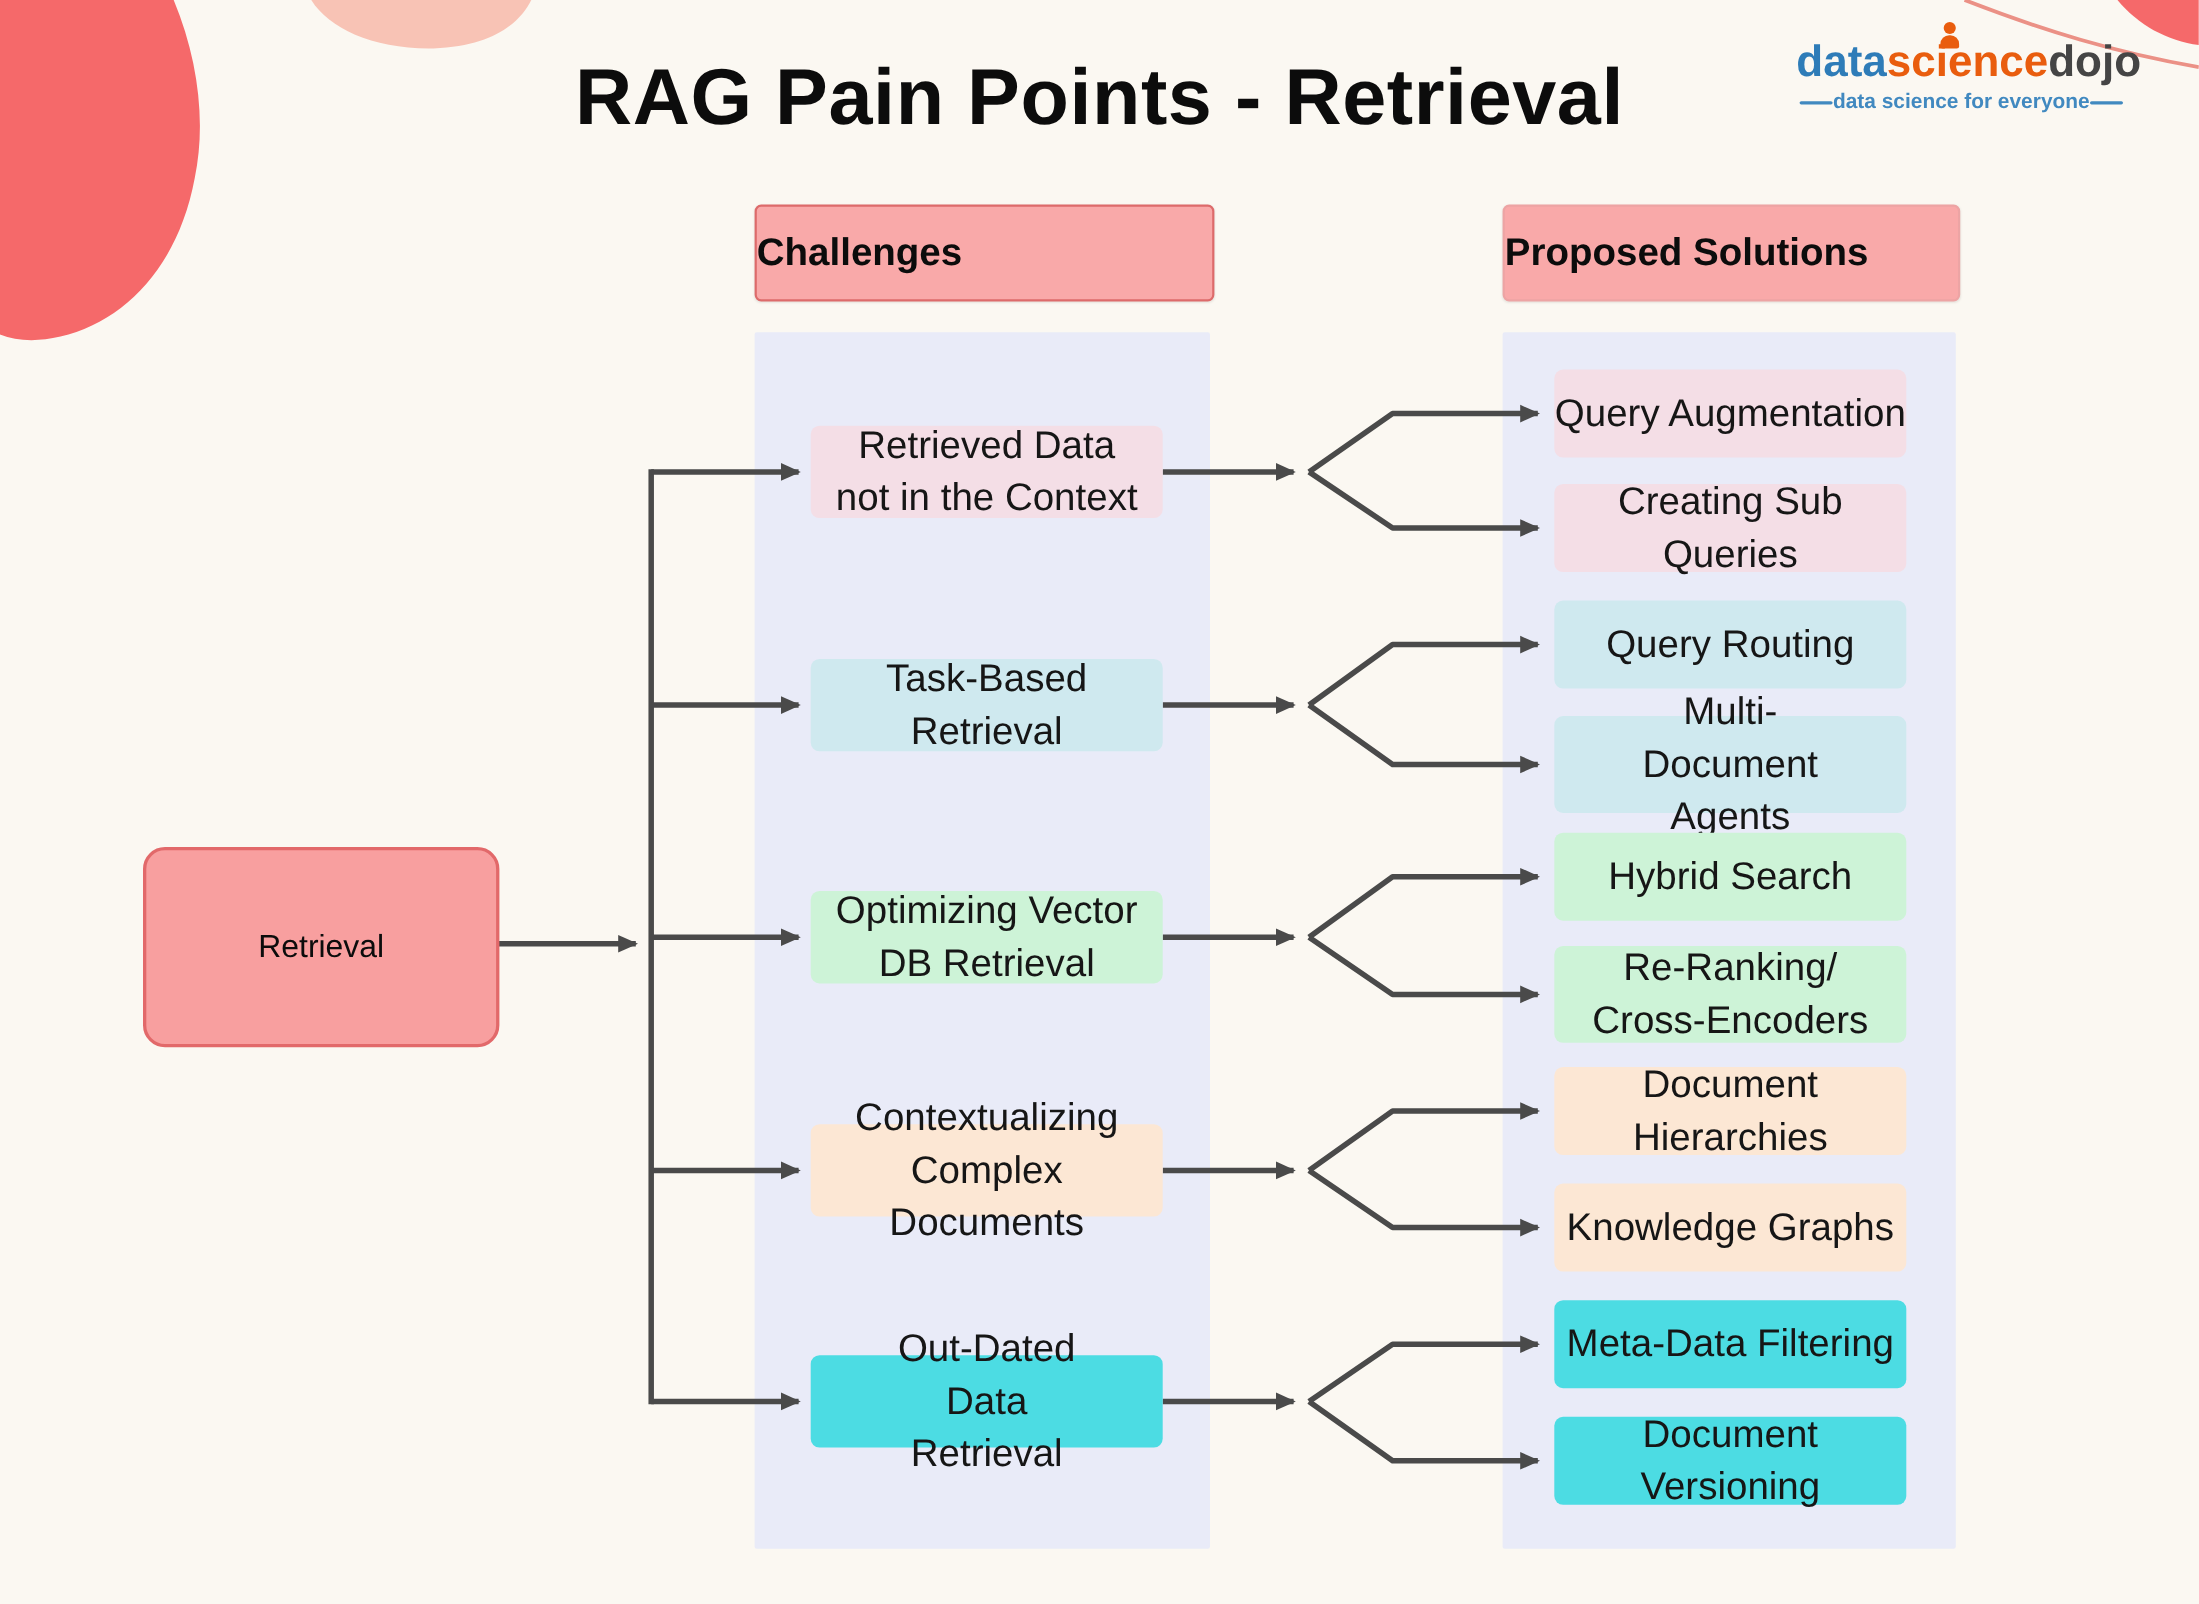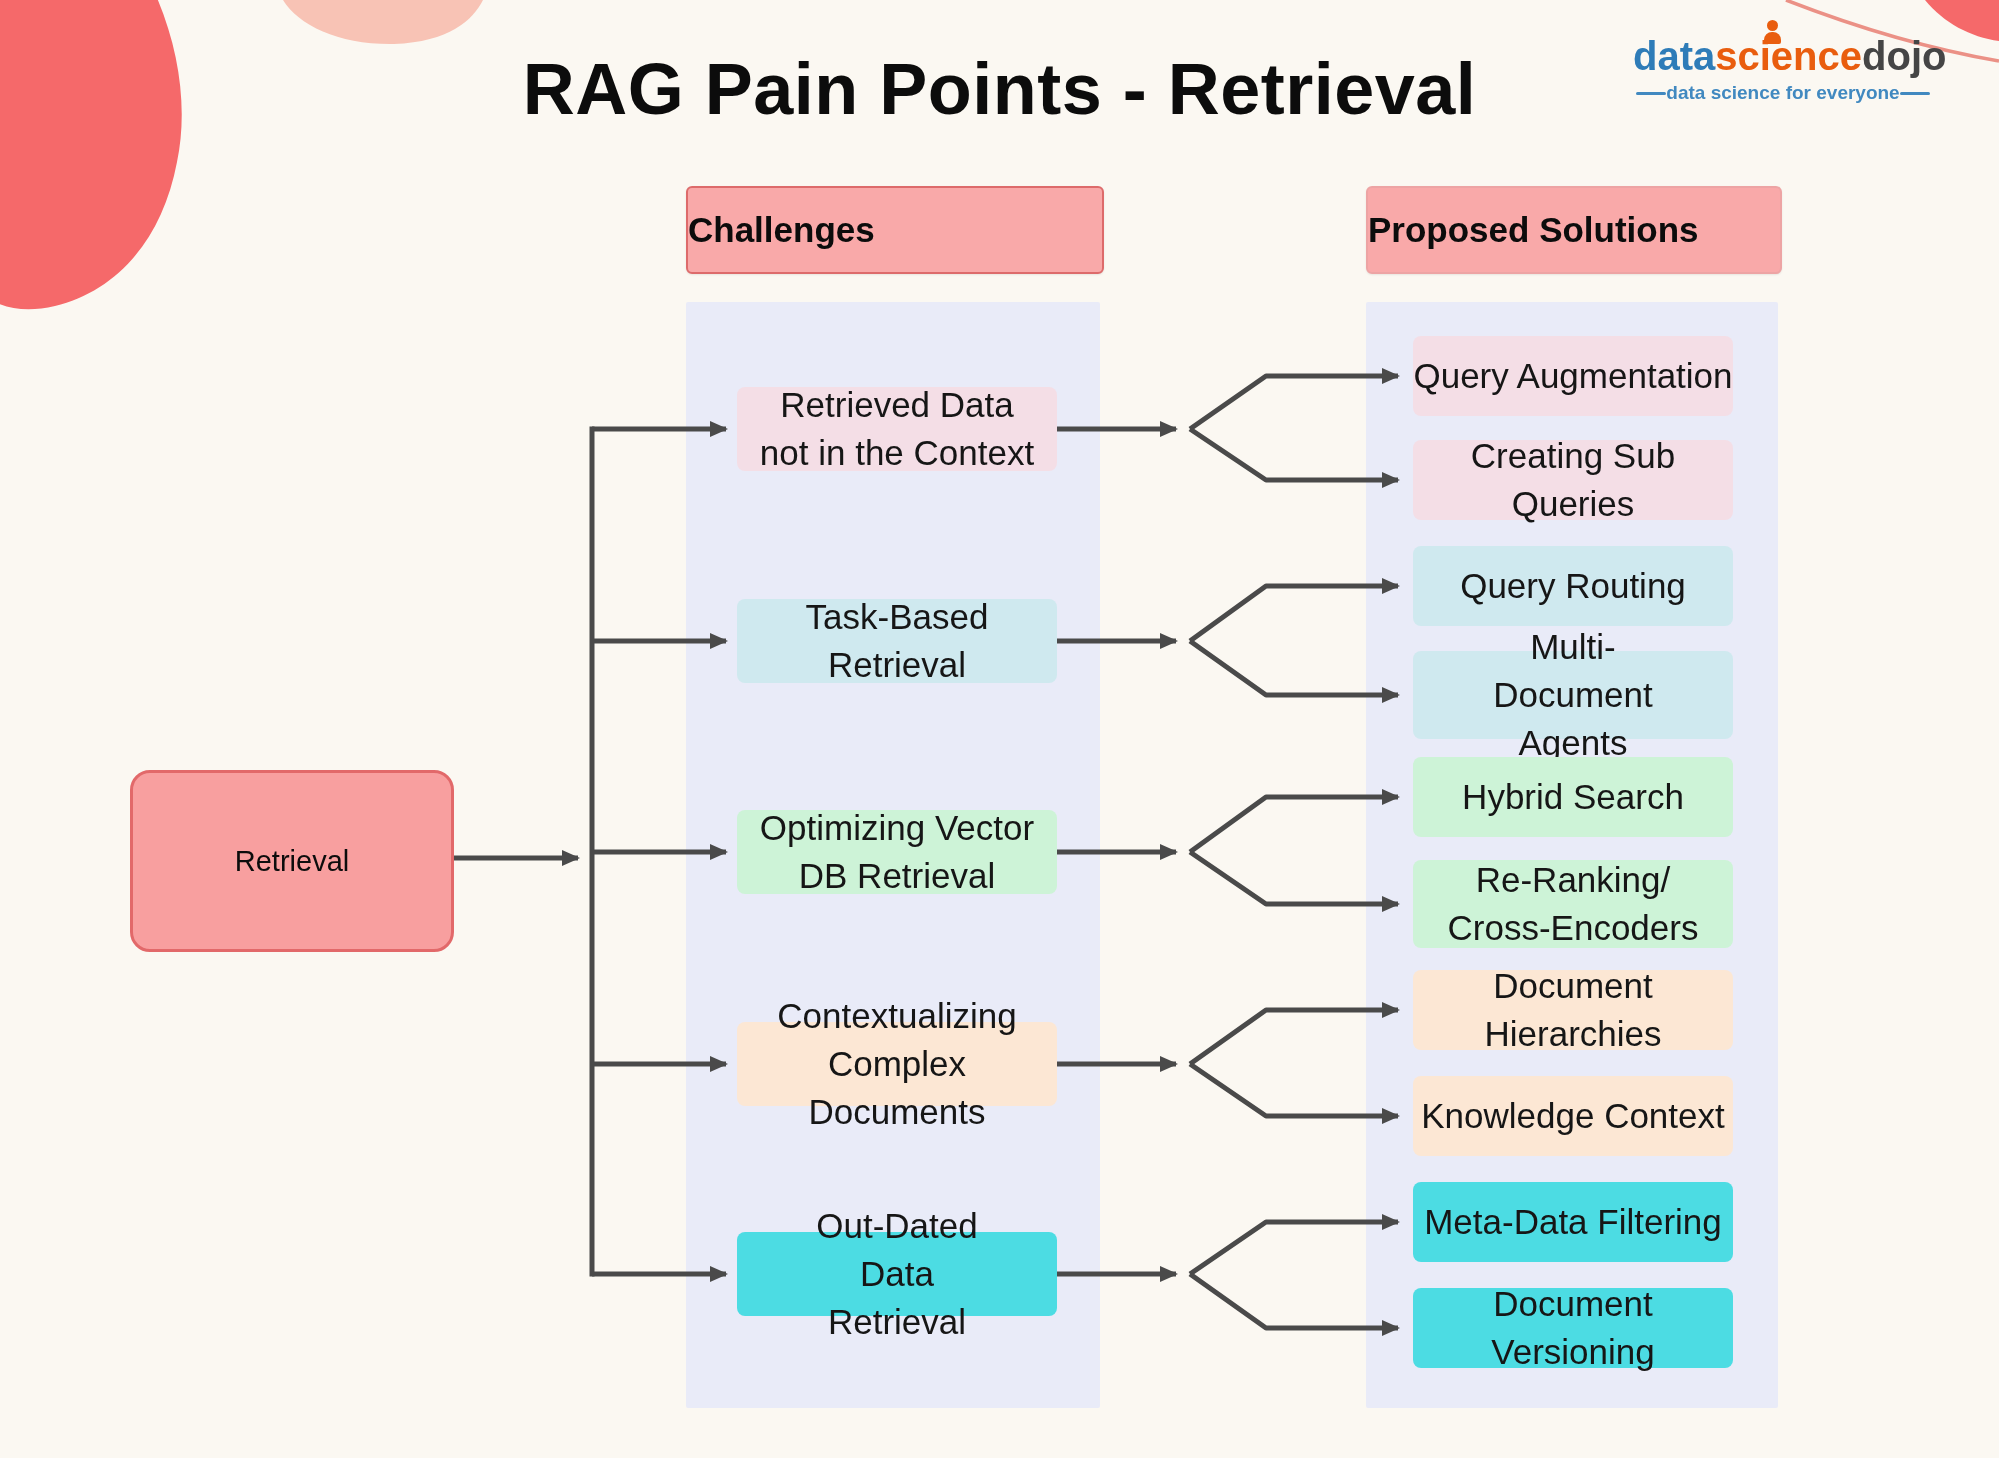--- a/index.html
+++ b/index.html
@@ -172,21 +172,21 @@
   <div class="node son c-green" style="top:757px;height:80px;">
       <span>Hybrid Search</span>
     </div>
   <div class="node son c-green mw260" style="top:860px;height:88px;">
       <span>Re-Ranking/ Cross-Encoders</span>
     </div>
   <div class="node son c-peach" style="top:970px;height:80px;">
       <span>Document Hierarchies</span>
     </div>
   <div class="node son c-peach" style="top:1076px;height:80px;">
-      <span>Knowledge Context</span>
+      <span>Knowledge Graphs</span>
     </div>
   <div class="node son c-cyan" style="top:1182px;height:80px;">
       <span>Meta-Data Filtering</span>
     </div>
   <div class="node son c-cyan" style="top:1288px;height:80px;">
       <span>Document Versioning</span>
     </div>
 
 </div>
 

